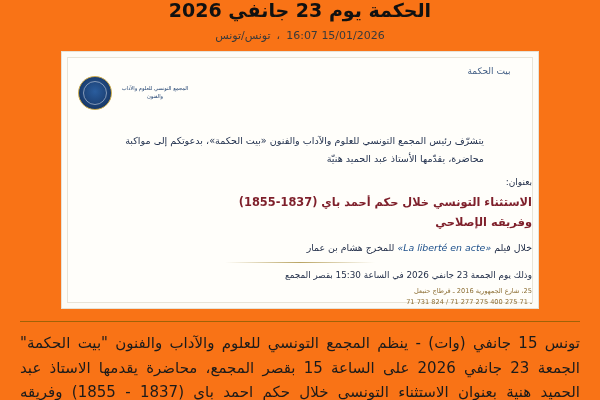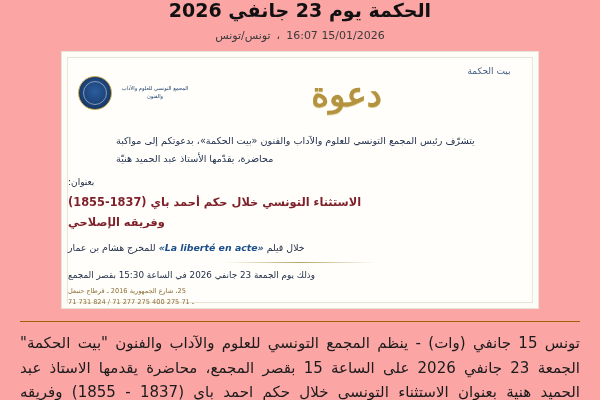--- a/index.html
+++ b/index.html
@@ -10,21 +10,21 @@
     height: 400px;
     background: #ffffff;
     font-family: "DejaVu Sans", "Liberation Sans", sans-serif;
   }
 
   .page {
     position: relative;
     width: 600px;
     height: 400px;
     overflow: hidden;
-    background: #fca5a5;
+    background: #f97316;
   }
 
   
   .headline {
     text-align: center;
     font-size: 19px;
     font-weight: bold;
     color: #111111;
     line-height: 1.15;
     padding-top: 0px;
@@ -121,21 +121,21 @@
     font-weight: bold;
     letter-spacing: 2px;
     text-shadow: 0 1px 0 #e7d9ac;
   }
 
   .body-block {
     position: absolute;
     top: 74px;
     left: 0;
     right: 0;
-    text-align: left;
+    text-align: right;
     direction: rtl;
     color: #24304a;
   }
   .p1 {
     font-size: 9.6px;
     line-height: 1.9;
     color: #22314e;
     padding: 0 48px;
   }
 
@@ -158,21 +158,20 @@
   .film-line {
     margin-top: 9px;
     font-size: 9.4px;
     color: #24304a;
   }
   .film-line .fr {
     color: #1c4f8a;
     font-style: italic;
     direction: ltr;
     unicode-bidi: isolate;
-    font-weight: bold;
   }
 
   .divider {
     margin: 9px auto 0 auto;
     width: 150px;
     height: 1px;
     background: linear-gradient(to right, rgba(180,160,100,0), #b9a463, rgba(180,160,100,0));
   }
 
   .when-line {
@@ -220,21 +219,20 @@
 
   <div class="poster-wrap">
     <div class="poster-inner">
 
       <div class="emblem">
         <div class="emblem-seal"></div>
         <div class="emblem-text">المجمع التونسي للعلوم والآداب والفنون</div>
       </div>
       <div class="emblem-arabesque">بيت الحكمة</div>
 
-      <div class="dawa">دعوة</div>
 
       <div class="body-block">
         <div class="p1">يتشرّف رئيس المجمع التونسي للعلوم والآداب والفنون «بيت الحكمة»، بدعوتكم إلى مواكبة محاضرة، يقدّمها الأستاذ عبد الحميد هنيّة</div>
 
         <div class="bi-onwan">بعنوان:</div>
 
         <div class="title-main">
           <span class="ln1">الاستثناء التونسي خلال حكم أحمد باي (1837-1855)</span>
           <span class="ln2">وفريقه الإصلاحي</span>
         </div>

